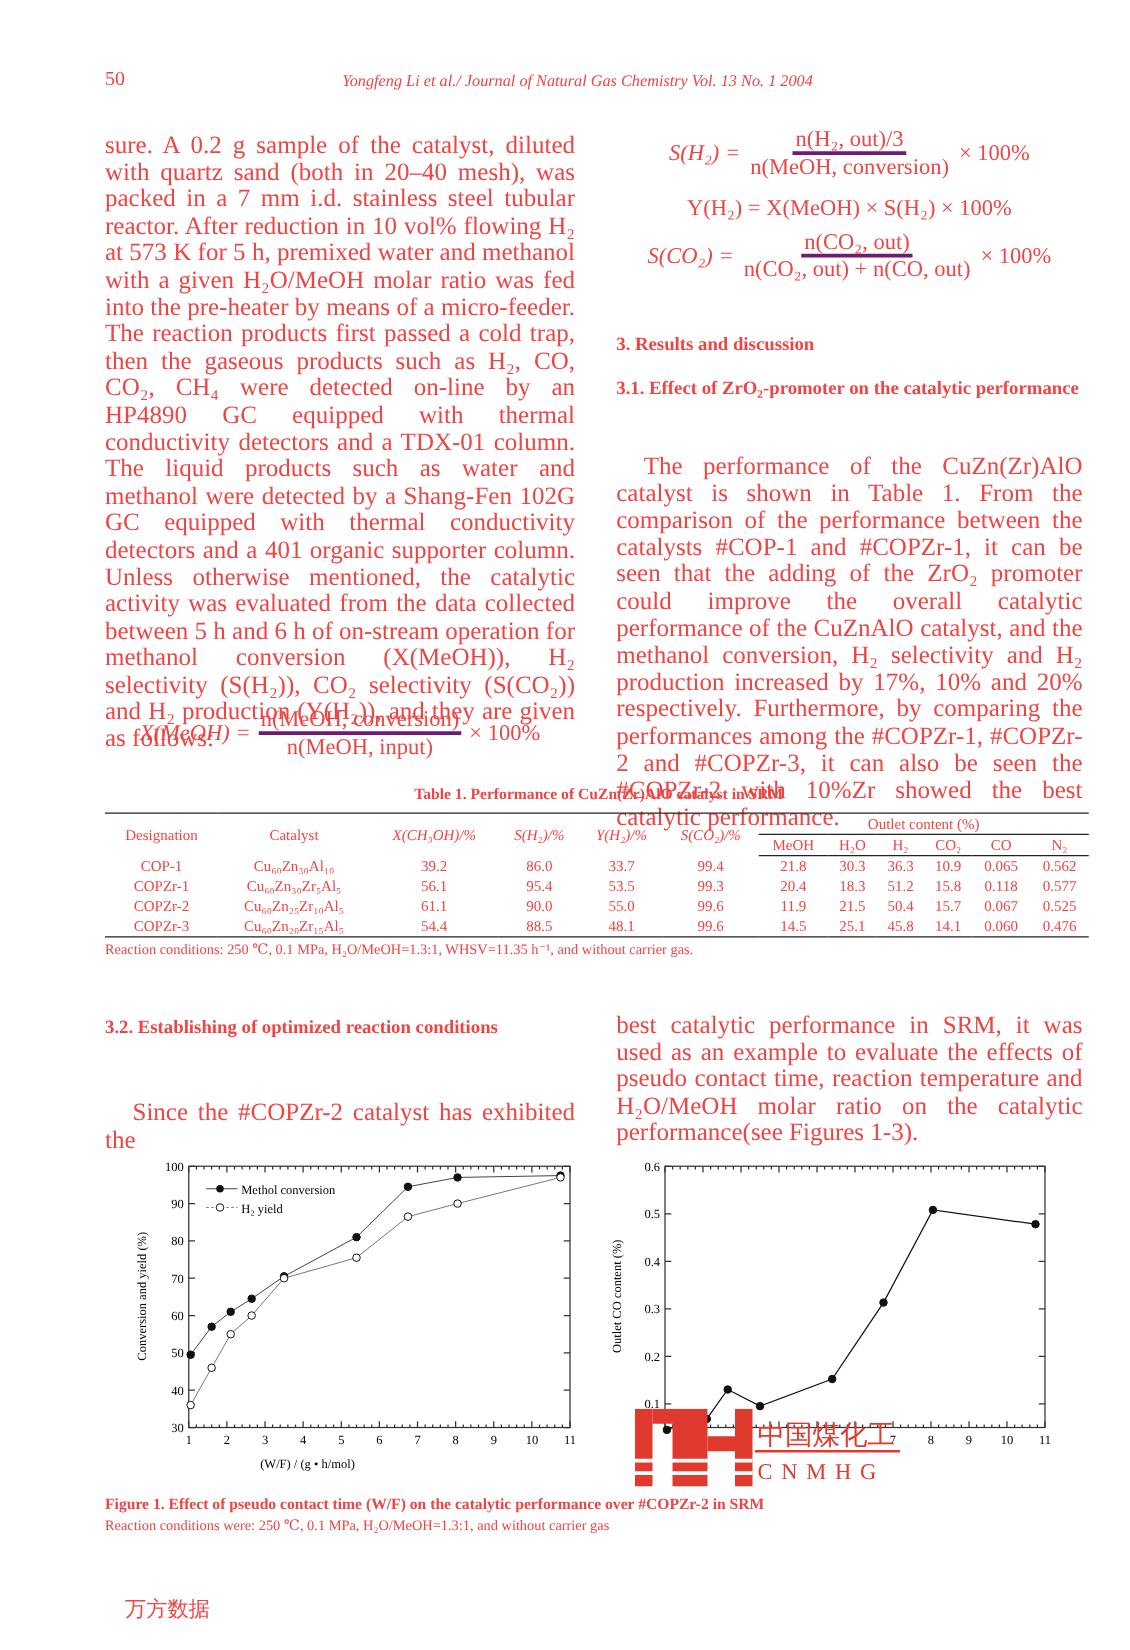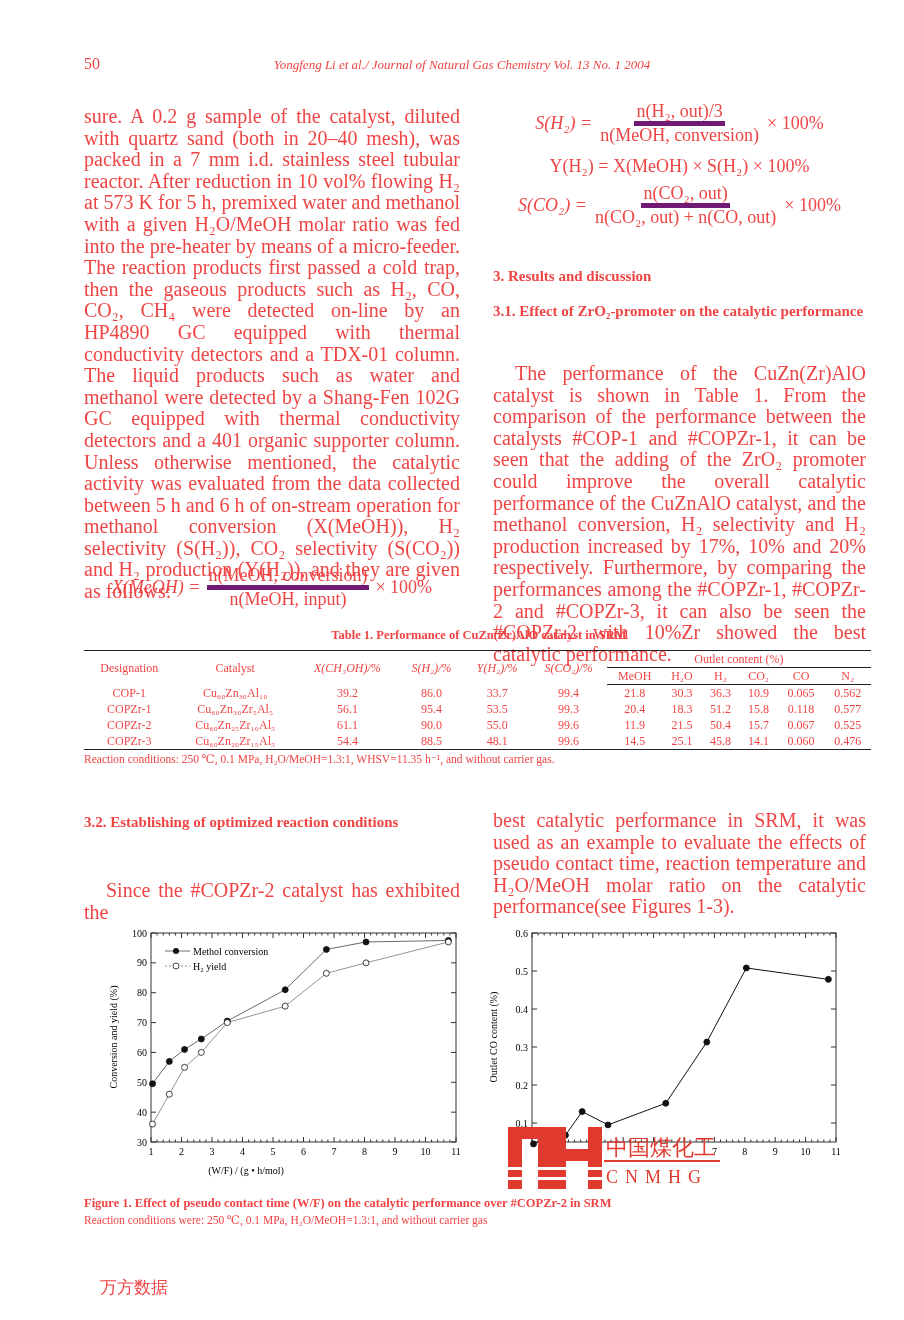--- a/index.html
+++ b/index.html
@@ -7,21 +7,21 @@
   .abs { position:absolute; }
   .header-num { left:84px; top:55px; font-size:16px; }
   .header-title { left:0; width:904px; top:57px; text-align:center; font-style:italic; font-size:13px; padding-left:20px; box-sizing:border-box; }
   .col { font-size:20px; line-height:21.6px; text-align:justify; }
   .col p { margin:0; }
   .left-col { left:84px; top:106px; width:376px; }
   .right-col { left:493px; width:373px; }
   .indent { text-indent:22px; }
   .eq { text-align:center; font-size:18px; display:flex; align-items:center; justify-content:center; gap:6px; }
   .frac { display:inline-flex; flex-direction:column; align-items:center; }
-  .frac .num { padding:0 2px; border-bottom:5px solid #701a75; line-height:19px; }
+  .frac .num { padding:0 2px; border-bottom:3px solid #701a75; line-height:19px; }
   .frac .den { padding:0 2px; line-height:19px; }
   .it { font-style:italic; }
   h3 { margin:0; font-size:15px; font-weight:bold; line-height:21px; }
   .table-title { left:84px; width:790px; top:628px; text-align:center; font-weight:bold; font-size:12.5px; }
   table.t1 { position:absolute; left:84px; top:650px; width:787px; border-collapse:collapse; font-size:12px; }
   table.t1 th, table.t1 td { text-align:center; padding:0 3px; font-weight:normal; line-height:16px; white-space:nowrap; }
   table.t1 thead tr:first-child th { border-top:1.5px solid #222; }
   table.t1 thead tr.sub th { border-bottom:1px solid #222; }
   table.t1 tbody tr:last-child td { border-bottom:1.5px solid #222; }
   table.t1 .outlet-head { border-bottom:1px solid #222; }

